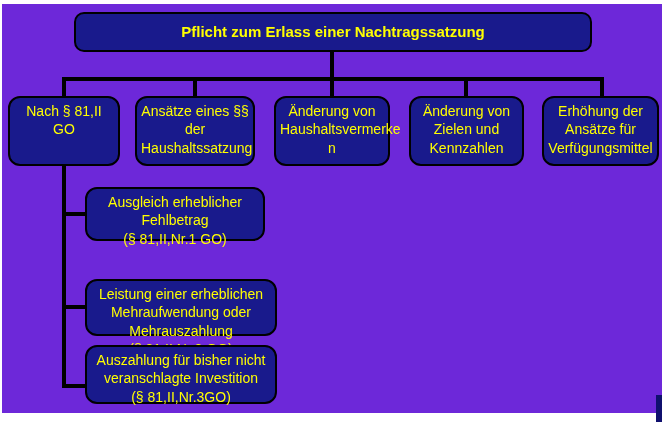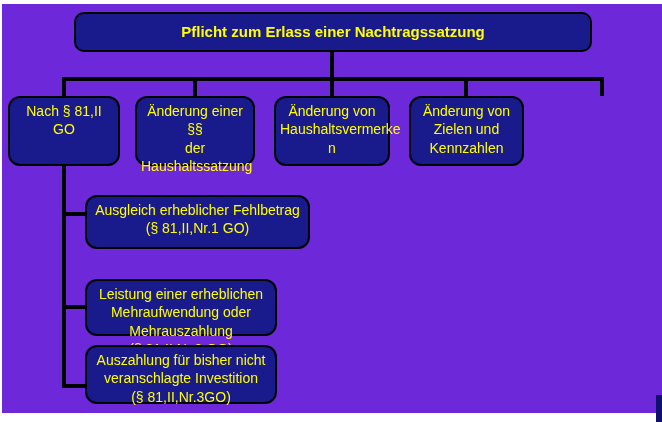--- a/index.html
+++ b/index.html
@@ -45,21 +45,21 @@
     justify-content: center;
     font-size: 15px;
     font-weight: bold;
     padding: 0;
   }
   .b1 { left: 6px;   top: 92px; width: 112px; height: 70px; }
   .b2 { left: 133px; top: 92px; width: 120px; height: 70px; }
   .b3 { left: 272px; top: 92px; width: 116px; height: 70px; }
   .b4 { left: 407px; top: 92px; width: 115px; height: 70px; }
   .b5 { left: 540px; top: 92px; width: 117px; height: 70px; }
-  .s1 { left: 83px; top: 191px; width: 225px; height: 54px; }
+  .s1 { left: 83px; top: 183px; width: 180px; height: 54px; }
   .s2 { left: 83px; top: 275px; width: 192px; height: 57px; }
   .s3 { left: 83px; top: 341px; width: 192px; height: 59px; }
   .conn {
     position: absolute;
     background: #000000;
   }
   .c-title-v { left: 328px; top: 48px; width: 4px; height: 29px; }
   .c-main-h  { left: 60px;  top: 73px; width: 542px; height: 4px; }
   .c-stub-1  { left: 60px;  top: 73px; width: 4px; height: 19px; }
   .c-stub-2  { left: 191px; top: 73px; width: 4px; height: 19px; }
@@ -90,29 +90,32 @@
     <div class="conn c-stub-4"></div>
     <div class="conn c-stub-5"></div>
     <div class="conn c-spine"></div>
     <div class="conn c-sub-1"></div>
     <div class="conn c-sub-2"></div>
     <div class="conn c-sub-3"></div>
 
     <div class="node title-node">Pflicht zum Erlass einer Nachtragssatzung</div>
 
     <div class="node b1">Nach § 81,II GO</div>
-    <div class="node b2">Änderung einer §§
+    <div class="node b2">Ansätze eines §§
 der
 Haushaltssatzung</div>
     <div class="node b3">Änderung von
 Haushaltsvermerke
 n</div>
     <div class="node b4">Änderung von
 Zielen und
 Kennzahlen</div>
+    <div class="node b5">Erhöhung der
+Ansätze für
+Verfügungsmittel</div>
 
     <div class="node s1">Ausgleich erheblicher Fehlbetrag
 (§ 81,II,Nr.1 GO)</div>
     <div class="node s2">Leistung einer erheblichen
 Mehraufwendung oder
 Mehrauszahlung
 (§ 81,II,Nr.2 GO)</div>
     <div class="node s3">Auszahlung für bisher nicht
 veranschlagte Investition
 (§ 81,II,Nr.3GO)</div>

